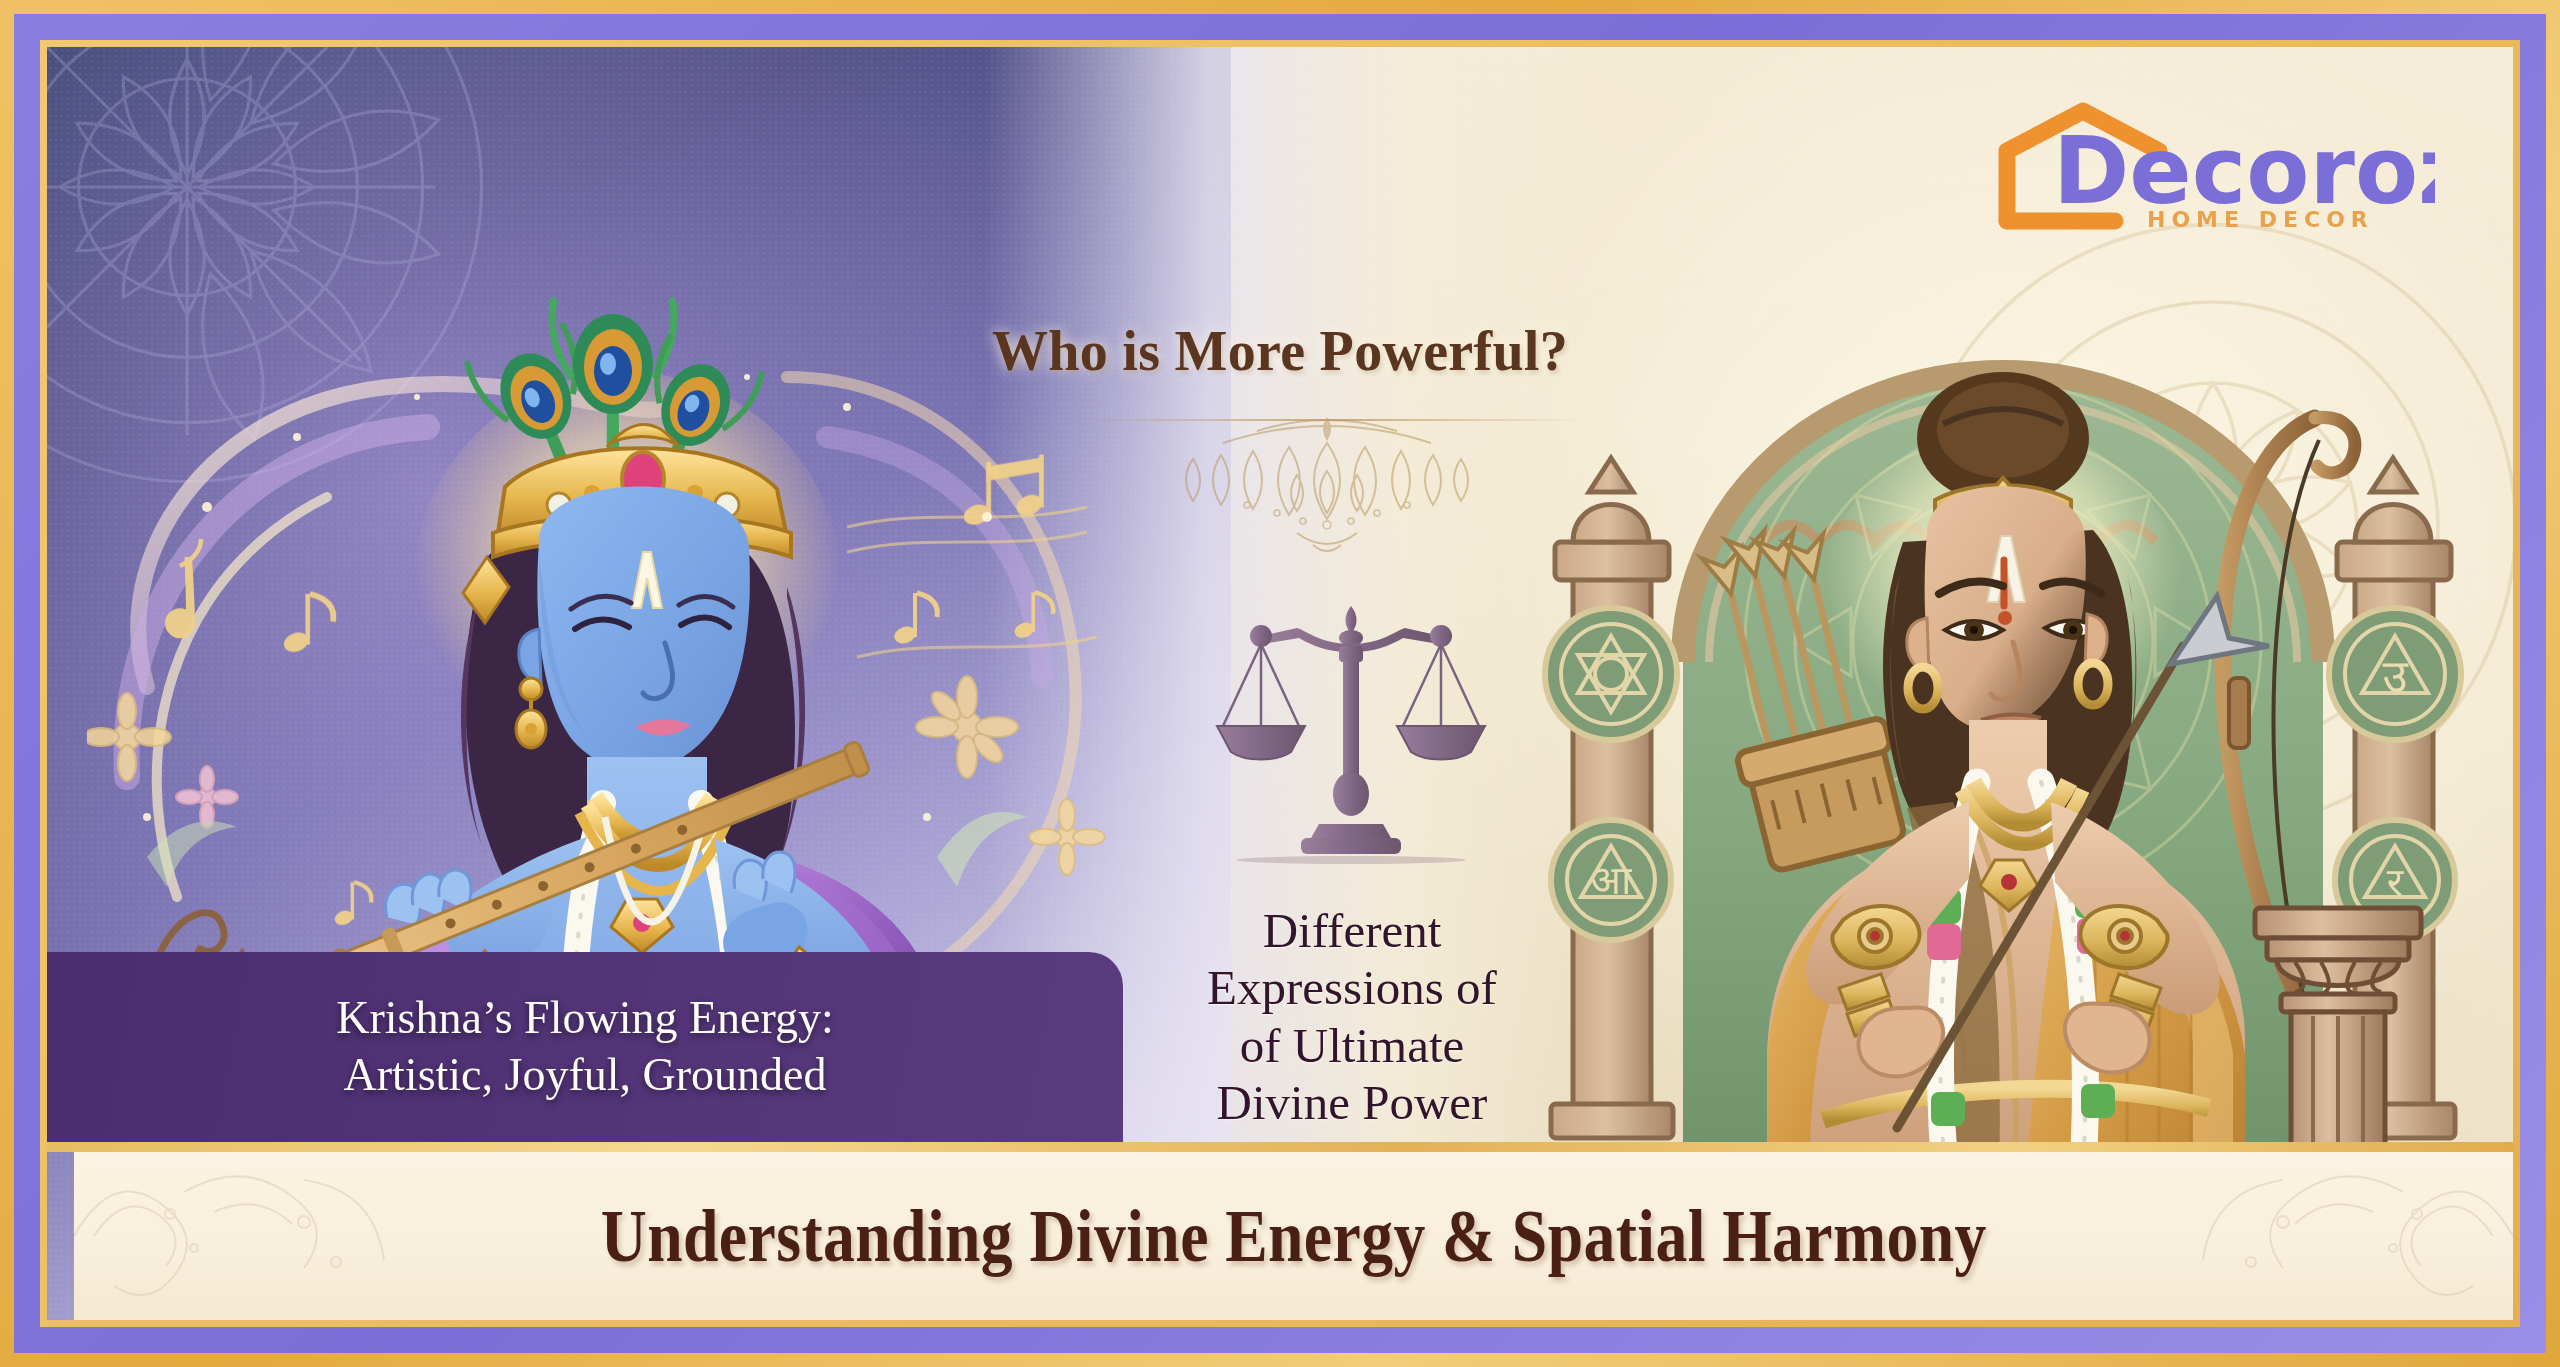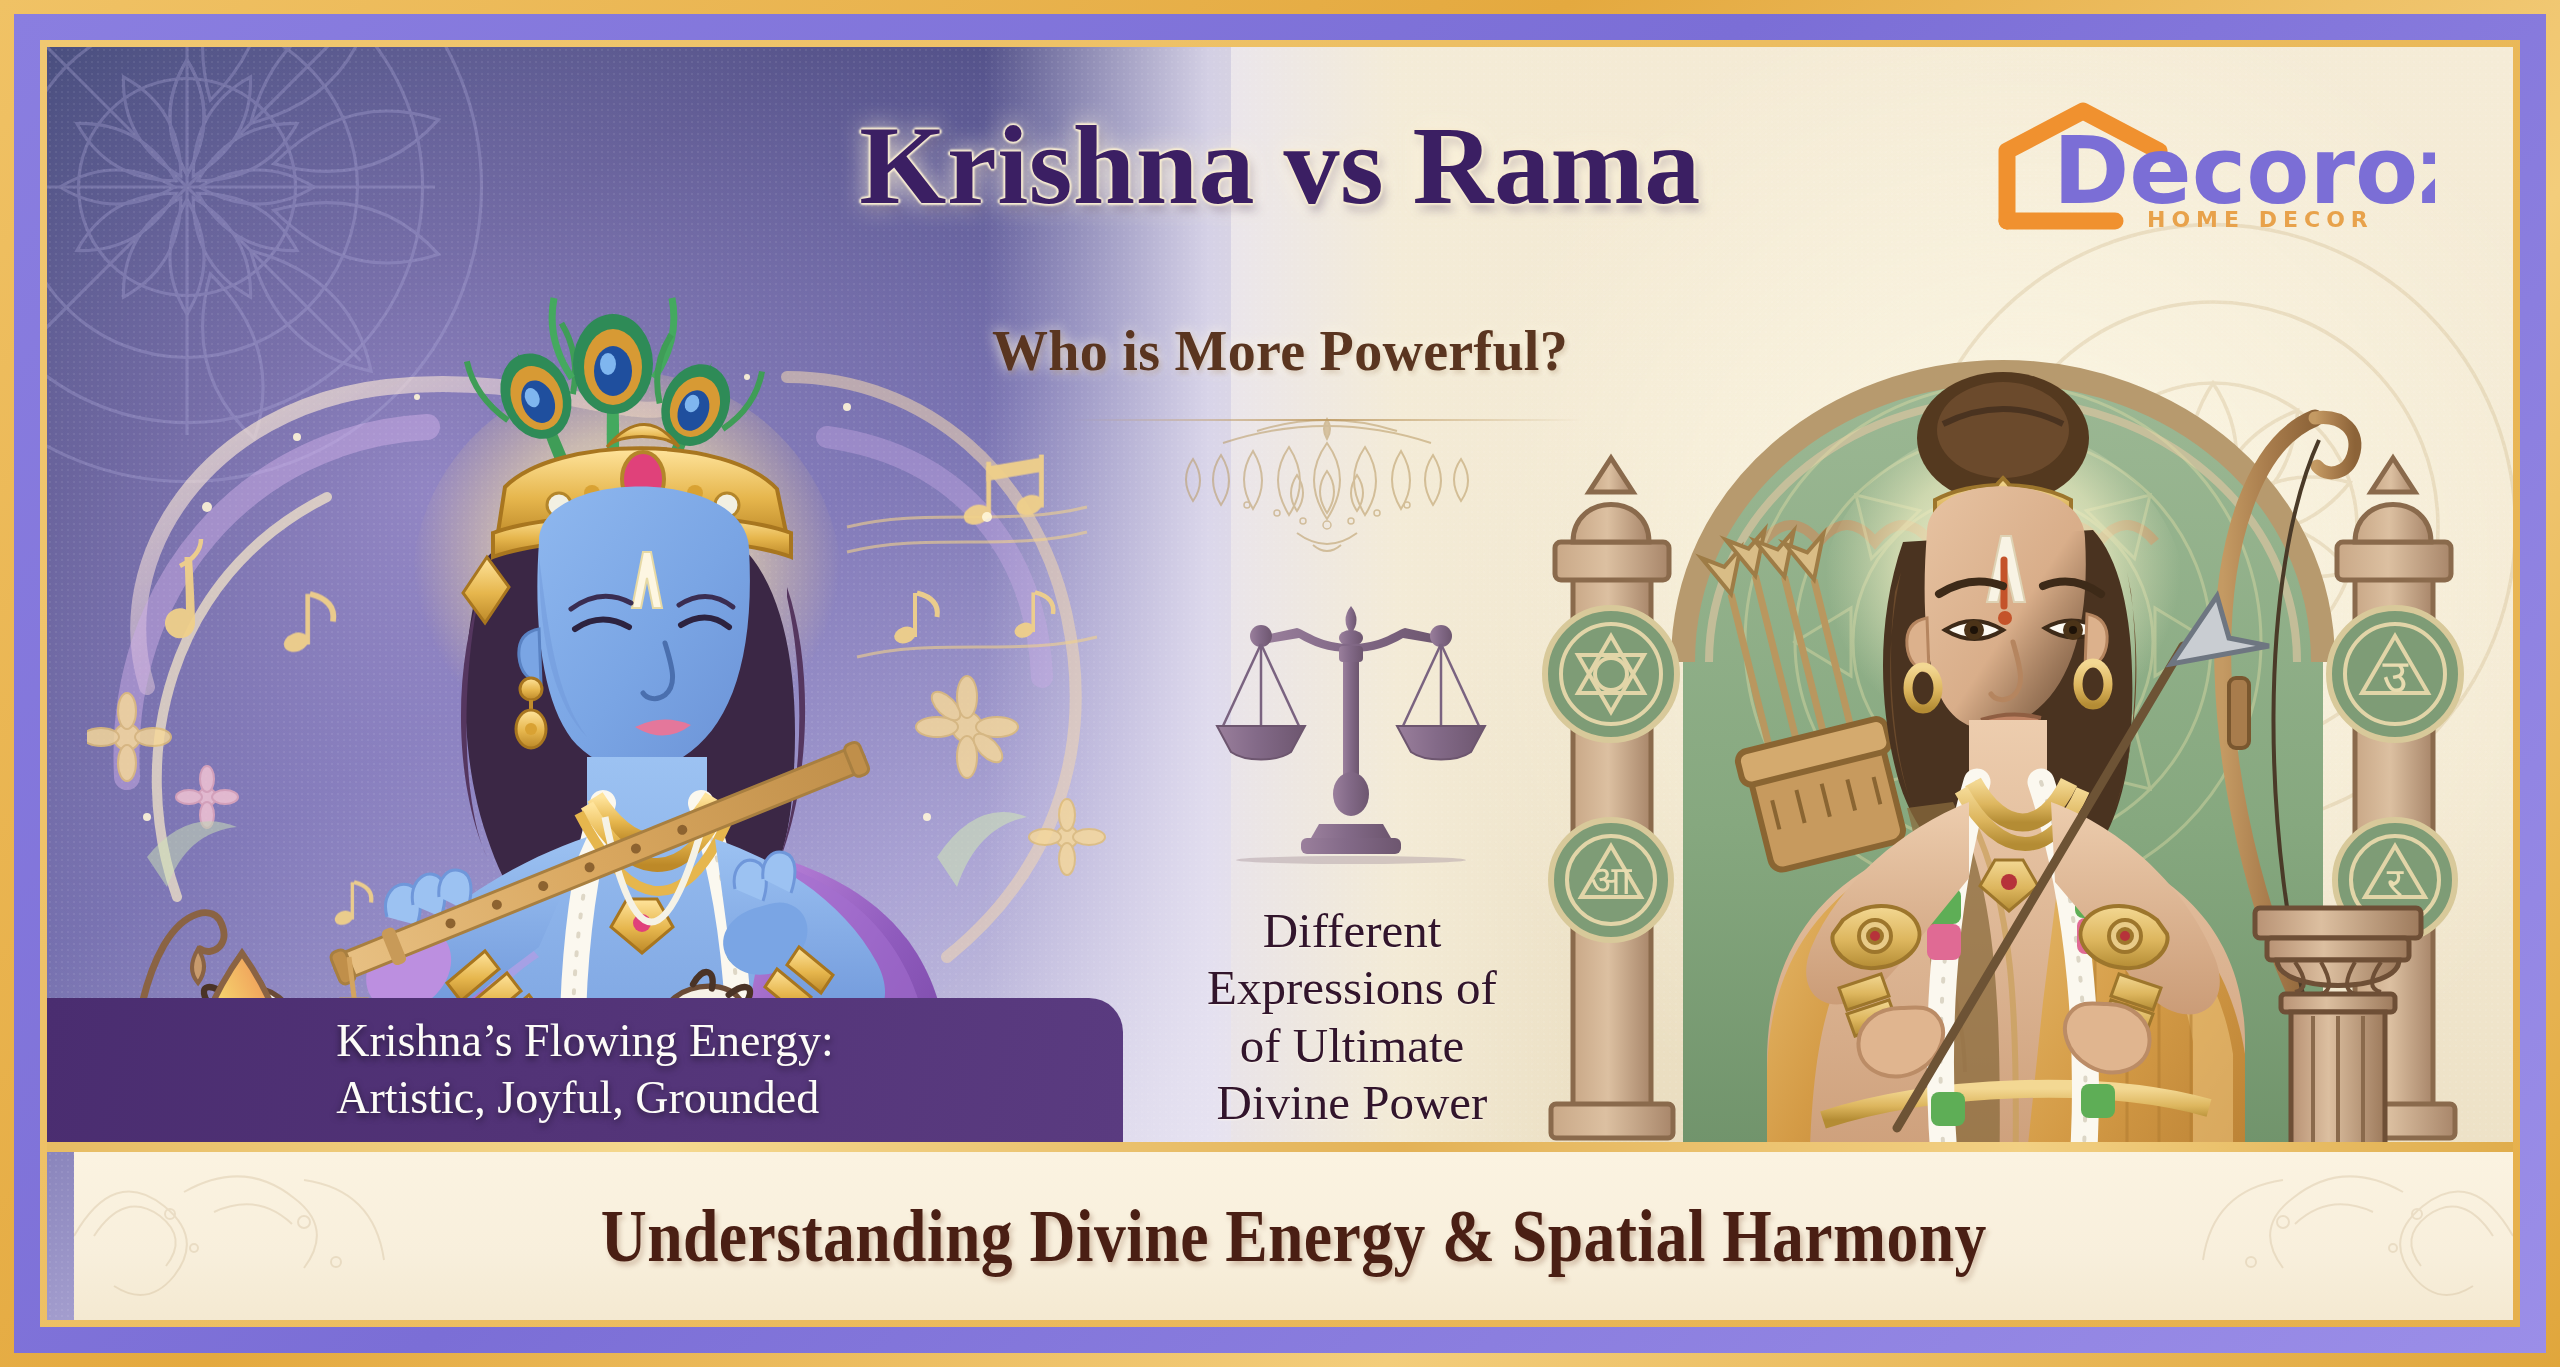--- a/index.html
+++ b/index.html
@@ -85,22 +85,22 @@
   .center-text div{ white-space:nowrap; }
 
   
   .art-krishna{ position:absolute; left:40px; top:210px; width:1110px; height:930px; z-index:20; }
   .art-rama{ position:absolute; right:10px; top:195px; width:1000px; height:950px; z-index:20; }
   .art-lamp{ position:absolute; left:55px; top:840px; width:320px; height:340px; z-index:22; }
   .art-pillar{ position:absolute; right:80px; top:855px; width:190px; height:300px; z-index:22; }
 
   
   .banner{
-    position:absolute; bottom:178px; height:144px; z-index:60;
-    display:flex; align-items:center; justify-content:center; text-align:left;
+    position:absolute; bottom:178px; height:190px; z-index:60;
+    display:flex; align-items:center; justify-content:center; text-align:center;
     color:#fdfcf8; font-size:46px; line-height:1.23; font-weight:400;
     text-shadow:0 3px 7px rgba(0,0,0,.55);
   }
   .banner-left{
     left:0; width:1076px; border-top-right-radius:34px;
     background:linear-gradient(100deg,#4a2d70 0%, #523377 45%, #5a3b80 100%);
   }
   .banner-right{
     right:0; width:1080px; border-top-left-radius:34px;
     background:linear-gradient(260deg,#3a5535 0%, #375030 50%, #2f4a2c 100%);
@@ -832,21 +832,20 @@
       </g>
       <rect x="38" y="92" width="114" height="18" rx="4" fill="url(#pStone)" stroke="#6e4f36" stroke-width="5"></rect>
       <rect x="48" y="110" width="94" height="190" fill="url(#pStone)" stroke="#6e4f36" stroke-width="5"></rect>
       <g stroke="#8a6a4c" stroke-width="4">
         <path d="M70 114 L70 300"></path>
           <path d="M95 114 L95 300"></path>
           <path d="M120 114 L120 300"></path>
       </g>
     </svg>
 
-    <div class="title">Krishna vs Rama</div>
     <div class="subtitle">Who is More Powerful?</div>
     <div class="hairline"></div>
 
     <svg class="header-ornament" viewBox="0 0 400 170">
       <g fill="none" stroke="#b99a63" stroke-width="2">
         <path d="M200 6 q6 10 0 20 q-6 -10 0 -20z" fill="#c3a46c"></path>
         <path d="M130 18 q70 -22 140 0"></path>
         <path d="M96 30 q104 -34 208 0"></path>
         <g>
           <path d="M200 30 q26 36 0 76 q-26 -40 0 -76z"></path>

